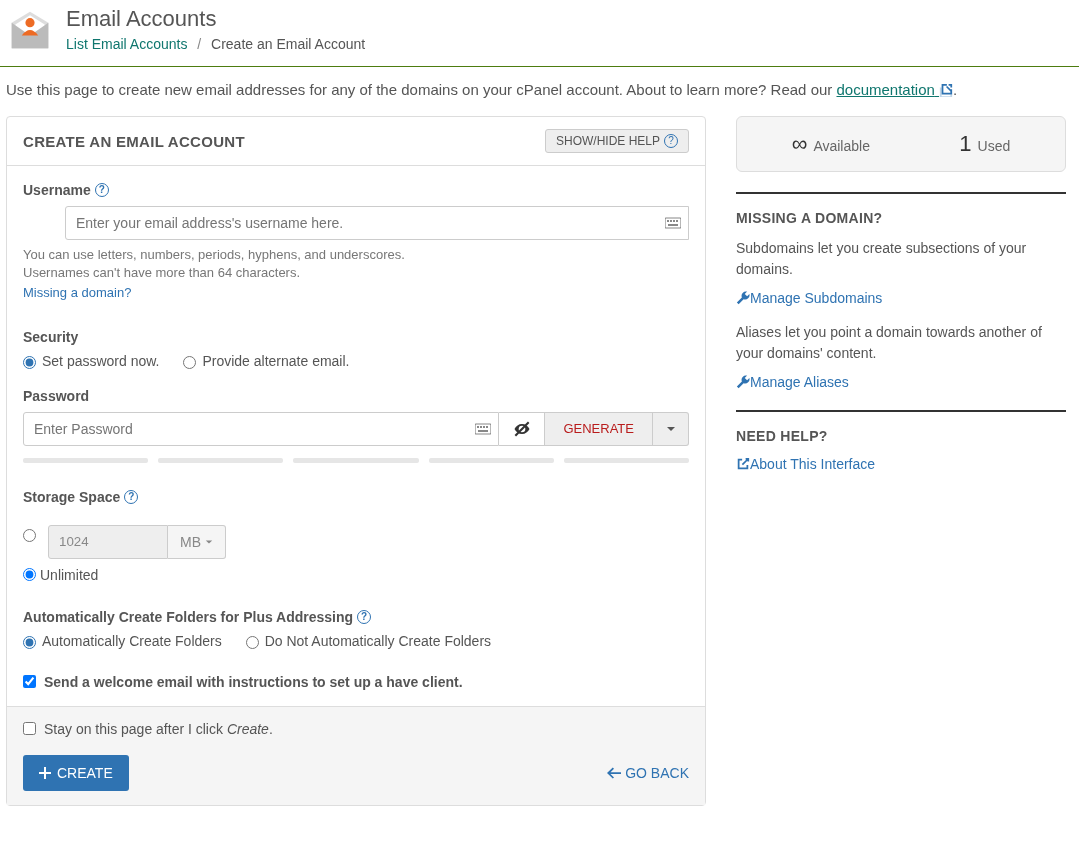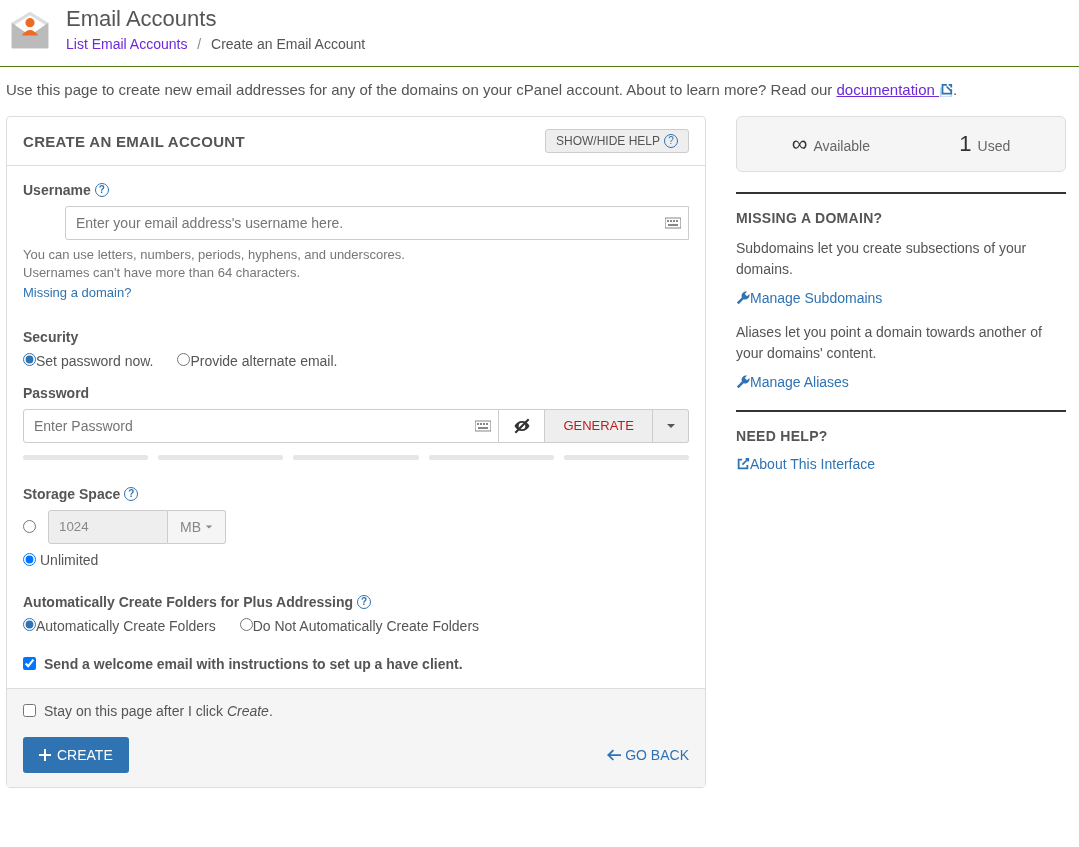--- a/index.html
+++ b/index.html
@@ -1,17 +1,17 @@
 <!DOCTYPE html>
 <html><head>
 <meta charset="utf-8">
 <style>
   * { box-sizing: border-box; margin:0; padding:0; }
   body { font-family: -apple-system, "Segoe UI", Helvetica, Arial, sans-serif; font-size:14px; color:#555; background:#fff; }
-  a { color:#6d28d9; text-decoration:none; }
+  a { color:#0f766e; text-decoration:none; }
   .page-header { display:flex; align-items:flex-start; border-bottom:1px solid #4d7c0f; padding:6px 6px 12px 6px; gap:12px;}
   .page-header .icon-box { width:48px; height:48px; display:flex; align-items:center; justify-content:center; }
   .page-title { font-size:22px; font-weight:400; color:#555; }
   .breadcrumb { font-size:14px; margin-top:4px; color:#555;}
   .breadcrumb .sep { padding:0 6px; color:#888;}
   .intro { padding:14px 6px 10px 6px; font-size:15px; color:#555;}
   .intro a { text-decoration:underline; }
   .layout { display:flex; gap:30px; padding:8px 6px;}
   .main-col { flex:1 1 auto; max-width:700px;}
   .side-col { width:330px; flex:none;}
@@ -23,21 +23,21 @@
   .form-label { font-weight:600; color:#555; margin-bottom:8px; display:flex; align-items:center; gap:4px;}
   .help-icon { display:inline-flex; width:14px; height:14px; border:1px solid #2f73b2; border-radius:50%; align-items:center; justify-content:center; font-size:10px; color:#2f73b2; line-height:1; }
   .input-group { display:flex;margin-left:42px; }
   .text-input { flex:1; padding:8px 32px 8px 10px; border:1px solid #ccc; border-radius:3px 0 0 3px; font-size:14px; position:relative; }
   .ig-middle { position:relative; flex:1; display:flex;}
   .kb-icon { position:absolute; right:8px; top:50%; transform:translateY(-50%); width:16px; height:16px; color:#888;}
   .addon { background:#eee; border:1px solid #ccc; border-left:none; padding:8px 14px; color:#555; font-size:14px; border-radius:0 3px 3px 0; }
   .hint { font-size:13px; color:#777; margin-top:6px; line-height:1.4;}
   .hint a { color:#2f73b2; text-decoration:none; display:block; margin-top:2px;}
   .section { margin-top:26px; }
-  .radio-row label { margin-right:20px; display:inline-flex; align-items:flex-start; color:#555; cursor:pointer;}
+  .radio-row label { margin-right:20px; display:inline-flex; align-items:flex-end; gap:6px; color:#555; cursor:pointer;}
   .radio-row input { accent-color:#2f73b2; }
   .pw-group { display:flex; margin-top:6px;}
   .pw-group .text-input { border-radius:3px 0 0 3px;}
   .pw-eye { border:1px solid #ccc; border-left:none; width:46px; display:flex; align-items:center; justify-content:center; background:#fff; cursor:pointer;}
   .gen-btn { border:1px solid #ccc; border-left:none; background:#eee; padding:0 18px; font-size:13px; color:#b91c1c; cursor:pointer;}
   .gen-drop { border:1px solid #ccc; border-left:none; background:#eee; width:36px; display:flex; align-items:center; justify-content:center; border-radius:0 3px 3px 0; cursor:pointer;}
   .strength-bars { display:flex; gap:10px; margin-top:12px;}
   .strength-bars span { flex:1; height:5px; background:#e6e6e6; border-radius:2px;}
   .storage-line { display:flex; align-items:center; gap:12px; margin-top:8px;}
   .mb-input { width:120px; padding:8px 10px; border:1px solid #ccc; background:#eee; border-radius:3px 0 0 3px; color:#888;}
@@ -178,21 +178,21 @@
           </div>
         </div>
 
         <div class="section">
           <div class="form-label">
             <span>Storage Space</span>
             <span class="help-icon">?</span>
           </div>
           <div class="storage-line">
             <input type="radio" name="storage" style="">
-            <div style="display:flex;">
+            <div style="display:flex;margin-top:12px;">
               <input class="mb-input" disabled="" value="1024" style="">
               <span class="mb-addon">
                 <span>MB</span>
                 <svg width="8" height="8" viewBox="0 0 10 10">
                     <path d="M1 3 L5 7 L9 3 Z" fill="#888"></path>
                   </svg>
               </span>
             </div>
           </div>
           <div class="storage-line">

